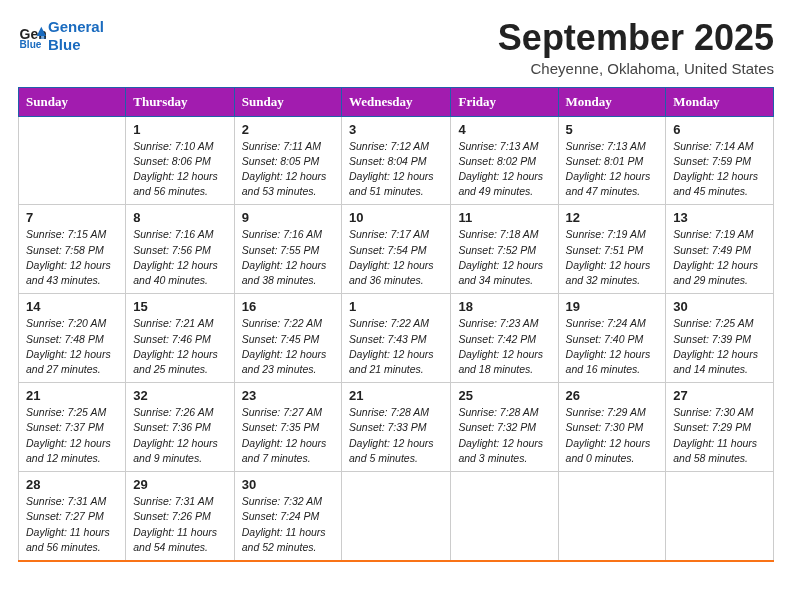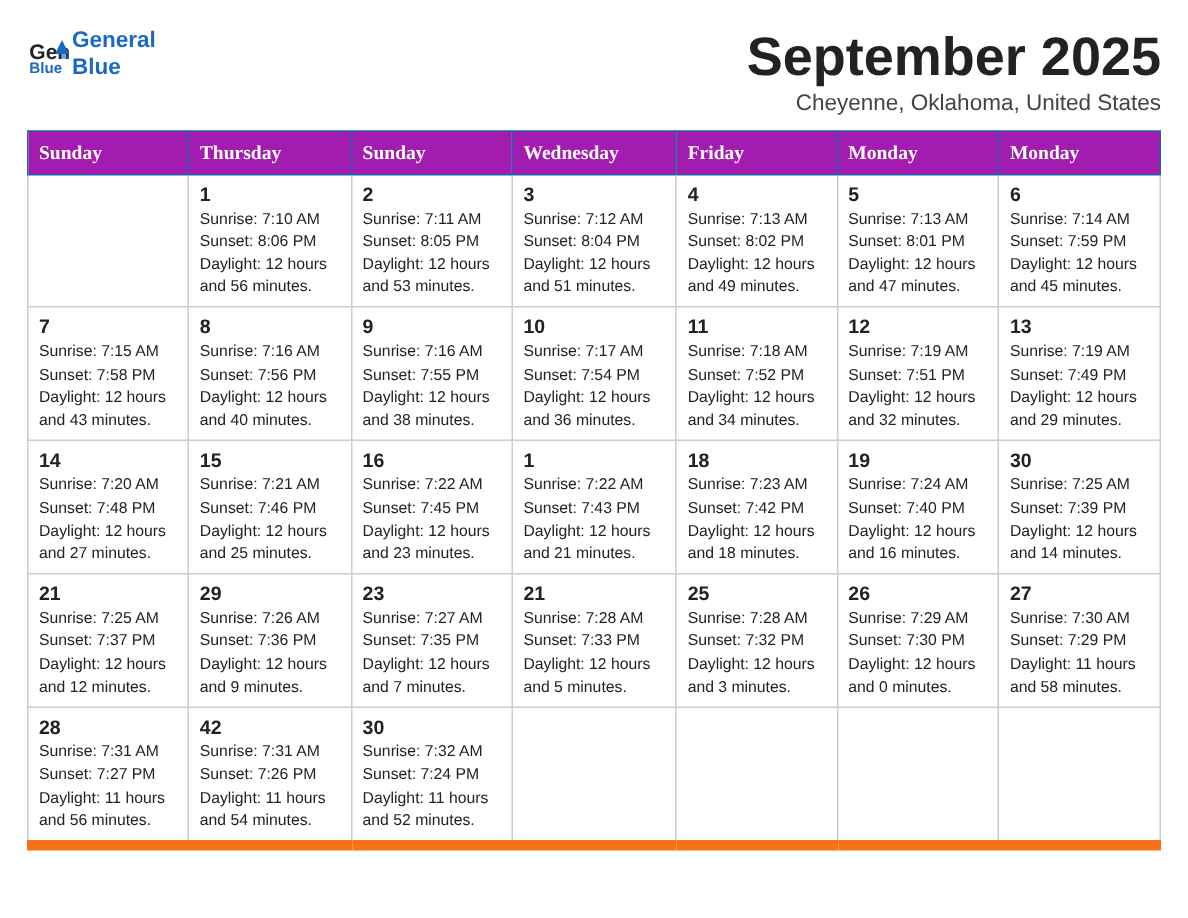--- a/index.html
+++ b/index.html
@@ -84,26 +84,27 @@
     .day-number {
       font-size: 13px;
       font-weight: bold;
       color: #222;
       margin-bottom: 2px;
     }
     .day-info {
       font-size: 10.5px;
       color: #222;
       line-height: 1.45;
+      font-style: italic;
     }
     .empty-cell {
       background: #f9f9f9;
     }
     .last-row td {
-      border-bottom: 7px solid #f97316;
+      border-bottom: 2px solid #f97316;
     }
   </style>
 </head>
 <body>
 
 <div class="page">
   <div class="header">
     <div class="logo">
       <svg class="logo-icon" viewBox="0 0 36 36">
         <text x="2" y="22" font-size="18" font-weight="bold" fill="#222" font-family="Arial">Gen</text>
@@ -223,21 +224,21 @@
             <div class="day-number">30</div>
             <div class="day-info">Sunrise: 7:25 AM<br>Sunset: 7:39 PM<br>Daylight: 12 hours<br>and 14 minutes.</div>
           </td>
         </tr>
         <tr>
           <td>
             <div class="day-number">21</div>
             <div class="day-info">Sunrise: 7:25 AM<br>Sunset: 7:37 PM<br>Daylight: 12 hours<br>and 12 minutes.</div>
           </td>
           <td>
-            <div class="day-number">29</div>
+            <div class="day-number">32</div>
             <div class="day-info">Sunrise: 7:26 AM<br>Sunset: 7:36 PM<br>Daylight: 12 hours<br>and 9 minutes.</div>
           </td>
           <td>
             <div class="day-number">23</div>
             <div class="day-info">Sunrise: 7:27 AM<br>Sunset: 7:35 PM<br>Daylight: 12 hours<br>and 7 minutes.</div>
           </td>
           <td>
             <div class="day-number">21</div>
             <div class="day-info">Sunrise: 7:28 AM<br>Sunset: 7:33 PM<br>Daylight: 12 hours<br>and 5 minutes.</div>
           </td>
@@ -253,21 +254,21 @@
             <div class="day-number">27</div>
             <div class="day-info">Sunrise: 7:30 AM<br>Sunset: 7:29 PM<br>Daylight: 11 hours<br>and 58 minutes.</div>
           </td>
         </tr>
         <tr class="last-row">
           <td>
             <div class="day-number">28</div>
             <div class="day-info">Sunrise: 7:31 AM<br>Sunset: 7:27 PM<br>Daylight: 11 hours<br>and 56 minutes.</div>
           </td>
           <td>
-            <div class="day-number">42</div>
+            <div class="day-number">29</div>
             <div class="day-info">Sunrise: 7:31 AM<br>Sunset: 7:26 PM<br>Daylight: 11 hours<br>and 54 minutes.</div>
           </td>
           <td>
             <div class="day-number">30</div>
             <div class="day-info">Sunrise: 7:32 AM<br>Sunset: 7:24 PM<br>Daylight: 11 hours<br>and 52 minutes.</div>
           </td>
           <td class="empty-cell"></td>
           <td class="empty-cell"></td>
           <td class="empty-cell"></td>
           <td class="empty-cell"></td>

